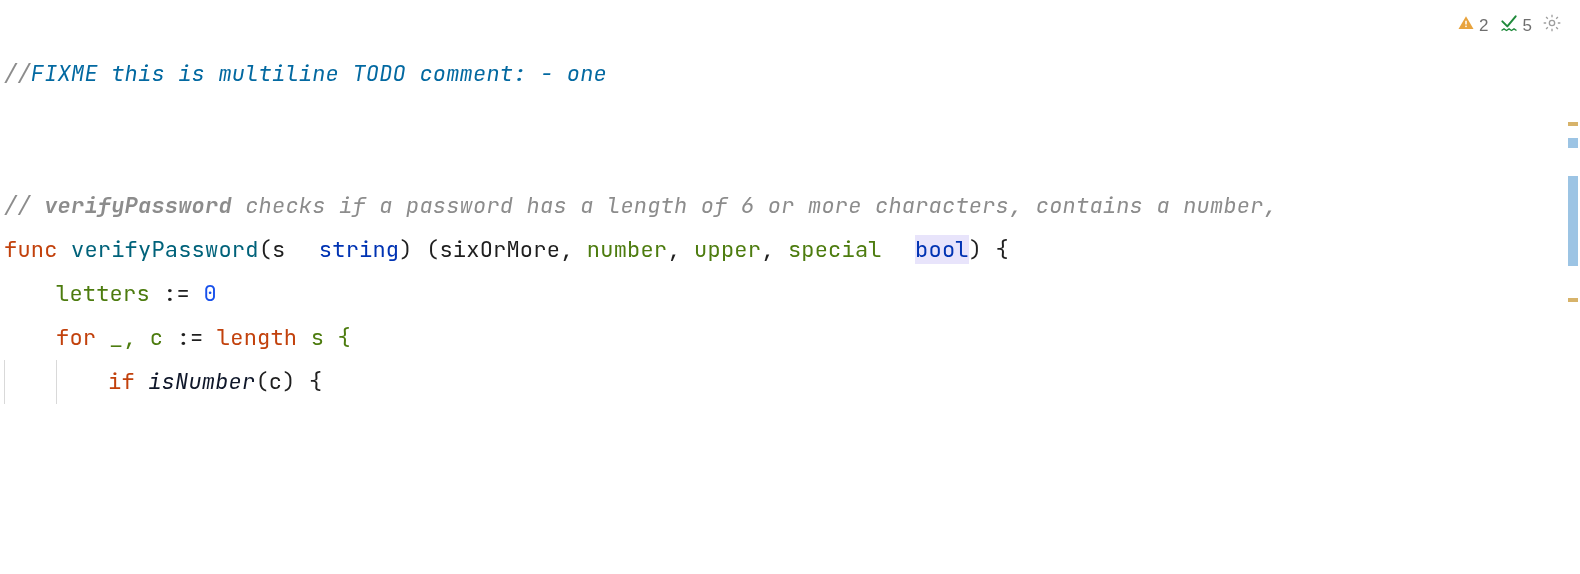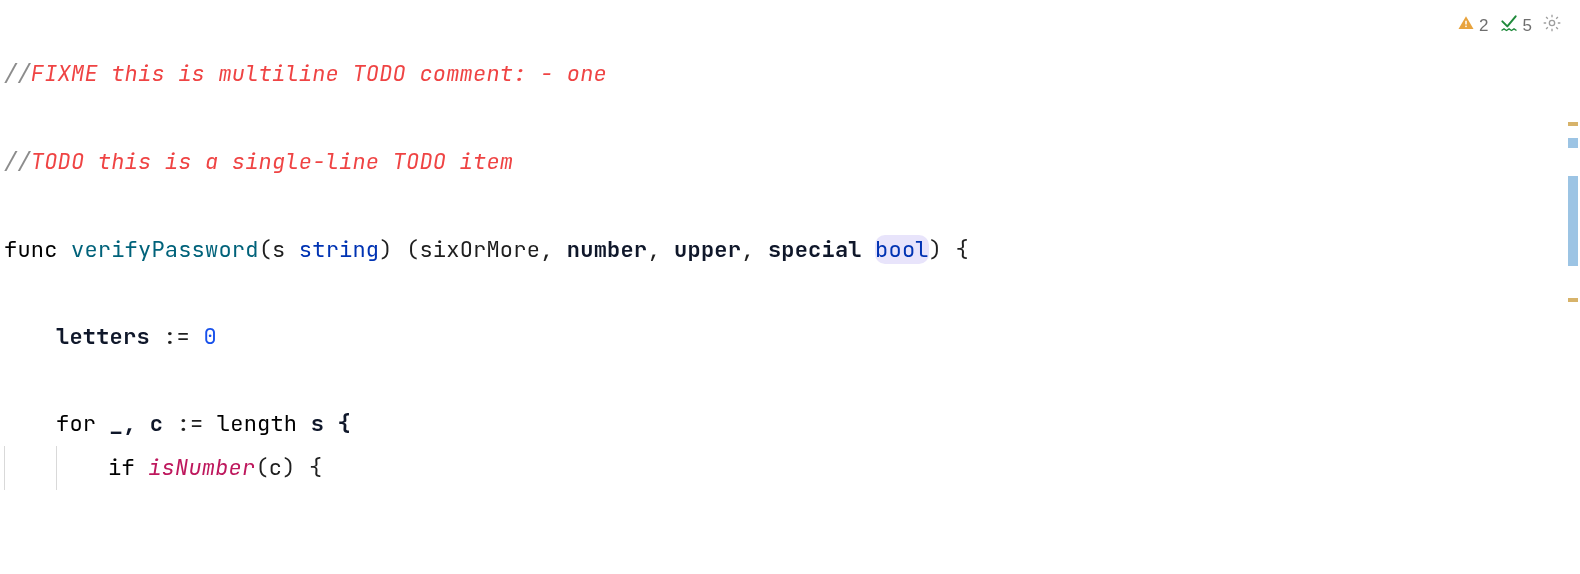--- a/index.html
+++ b/index.html
@@ -17,40 +17,40 @@
     top: 0; left: 0; right: 0; bottom: 0;
     padding-top: 52px;
     padding-left: 4px;
   }
   .line {
     white-space: pre;
     line-height: 44px;
     height: 44px;
     letter-spacing: 0.2px;
   }
-  .indent1 { padding-left: 52px; margin-top: 43px; }
+  .indent1 { padding-left: 52px; }
   .guide {
     display: inline-block;
     border-left: 1px solid #d9d9d9;
     height: 44px;
     vertical-align: top;
     margin-right: 51px;
   }
   .c-slashes   { color: #8c8c8c; font-style: italic; }
-  .c-todo      { color: #ef4444; font-style: italic; }
+  .c-todo      { color: #0369a1; font-style: italic; }
   .c-doc-fn    { color: #8c8c8c; font-style: italic; font-weight: 600; }
   .c-doc       { color: #8c8c8c; font-style: italic; }
-  .c-keyword   { color: #000000; text-align: center; }
+  .c-keyword   { color: #c2410c; text-align: center; }
   .c-funcname  { color: #00627a; }
-  .c-type      { color: #0033b3; }
-  .c-ident     { color: #0f172a; font-weight: bold; }
+  .c-type      { color: #0033b3; margin-left: 20px; }
+  .c-ident     { color: #4d7c0f; }
   .c-punct     { color: #1f1f1f; }
   .c-num       { color: #1750eb; }
-  .c-call      { color: #be185d; font-style: italic; }
-  .hl-bool     { background: #e8e4fb; border-radius: 10px; }
+  .c-call      { color: #0f172a; font-style: italic; }
+  .hl-bool     { background: #e8e4fb; }
 
   
   .inspect-bar {
     position: absolute;
     top: 12px;
     right: 18px;
     display: flex;
     align-items: center;
     gap: 10px;
     font-family: -apple-system, BlinkMacSystemFont, "Segoe UI", sans-serif;
@@ -85,24 +85,24 @@
 <body>
 
 <div class="editor">
 
   <div class="line"><span class="c-slashes">//</span><span class="c-todo">FIXME this is multiline TODO comment: - one</span></div>
 
 
 
   <div class="line">&nbsp;</div>
 
-  <div class="line"><span class="c-slashes">//</span><span class="c-todo">TODO this is a single-line TODO item</span></div>
 
   <div class="line">&nbsp;</div>
 
+  <div class="line"><span class="c-slashes">// </span><span class="c-doc-fn">verifyPassword</span><span class="c-doc"> checks if a password has a length of 6 or more characters, contains a number,</span></div>
 
 
   <div class="line"><span class="c-keyword">func </span><span class="c-funcname">verifyPassword</span><span class="c-punct">(s </span><span class="c-type">string</span><span class="c-punct">) (sixOrMore</span><span class="c-punct">, </span><span class="c-ident">number</span><span class="c-punct">, </span><span class="c-ident">upper</span><span class="c-punct">, </span><span class="c-ident">special </span><span class="c-type hl-bool">bool</span><span class="c-punct">) {</span></div>
 
   <div class="line indent1"><span class="c-ident">letters </span><span class="c-punct">:= </span><span class="c-num">0</span></div>
 
   <div class="line indent1"><span class="c-keyword">for </span><span class="c-ident">_</span><span class="c-ident">, c </span><span class="c-punct">:= </span><span class="c-keyword">length </span><span class="c-ident">s {</span></div>
 
   <div class="line"><span class="guide"></span><span class="guide"></span><span class="c-keyword">if </span><span class="c-call">isNumber</span><span class="c-punct">(c) {</span></div>
 

